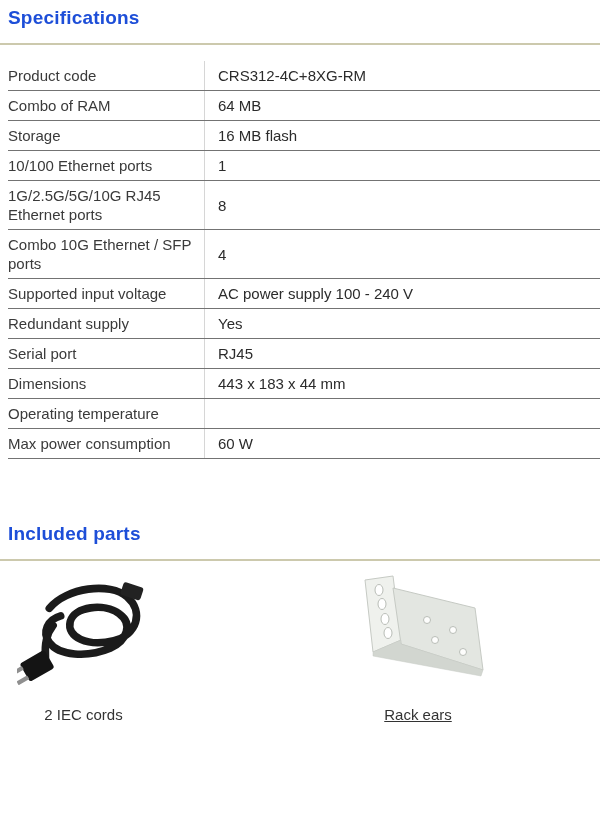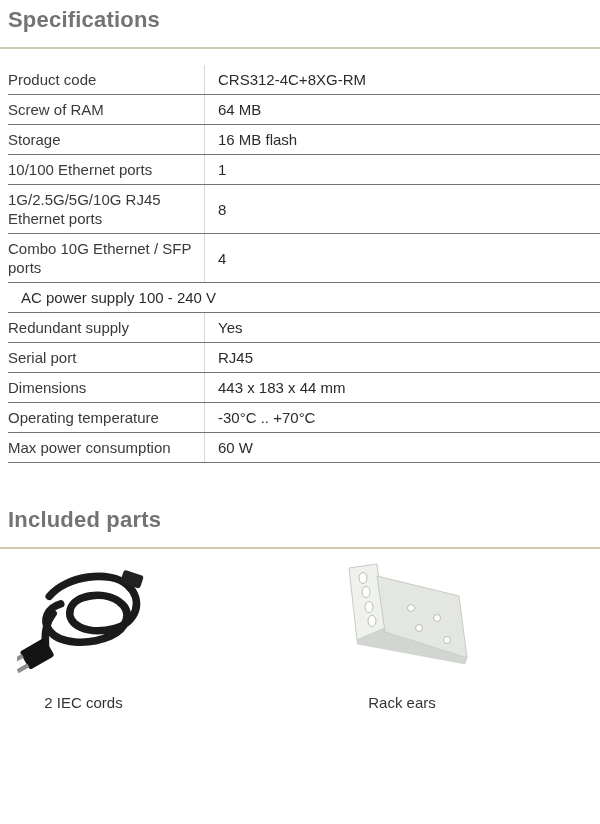--- a/index.html
+++ b/index.html
@@ -3,23 +3,23 @@
 <meta charset="utf-8">
 <style>
   * { box-sizing: border-box; margin: 0; padding: 0; }
   html, body { width: 600px; height: 824px; overflow: hidden; }
   body {
     background: #ffffff;
     font-family: "Liberation Sans", sans-serif;
     color: #333333;
   }
   .section-title {
-    font-size: 22px;
+    font-size: 19px;
     font-weight: 700;
-    color: #737373;
+    color: #1d4ed8;
     margin: 7px 0 0 8px;
     letter-spacing: 0.2px;
   }
   .section-rule {
     height: 2px;
     background: #ccc9ad;
     border: none;
     margin: 14px 0 0 0;
   }
   
@@ -46,21 +46,21 @@
   .spec-value {
     flex: 1;
     display: flex;
     align-items: center;
     padding: 5px 0 5px 13px;
     font-size: 15px;
     line-height: 19px;
     color: #2b2b2b;
   }
   
-  .included-title { margin-top: 44px; }
+  .included-title { margin-top: 64px; }
   .parts-area {
     position: relative;
     height: 190px;
     margin-top: 12px;
   }
   .part-figure {
     position: absolute;
     top: 0;
     text-align: center;
   }
@@ -71,72 +71,72 @@
     justify-content: center;
   }
   .part-caption {
     margin-top: 10px;
     font-size: 15px;
     line-height: 20px;
     color: #333333;
   }
   .fig-1 { left: 0px;   width: 150px; padding-left: 17px; }
   .fig-2 { left: 170px; width: 150px; }
-  .fig-3 { left: 322px; width: 160px; }
+  .fig-3 { left: 338px; width: 160px; text-decoration: underline; }
   svg { display: block; }
 </style>
 </head>
 <body>
 
 <h2 class="section-title">Specifications</h2>
 <hr class="section-rule">
 
 <div class="spec-table">
   <div class="spec-row">
     <div class="spec-label">Product code</div>
     <div class="spec-value">CRS312-4C+8XG-RM</div>
   </div>
   <div class="spec-row">
-    <div class="spec-label">Screw of RAM</div>
+    <div class="spec-label">Combo of RAM</div>
     <div class="spec-value">64 MB</div>
   </div>
   <div class="spec-row">
     <div class="spec-label">Storage</div>
     <div class="spec-value">16 MB flash</div>
   </div>
   <div class="spec-row">
     <div class="spec-label">10/100 Ethernet ports</div>
     <div class="spec-value">1</div>
   </div>
   <div class="spec-row">
     <div class="spec-label">1G/2.5G/5G/10G RJ45 Ethernet ports</div>
     <div class="spec-value">8</div>
   </div>
   <div class="spec-row">
     <div class="spec-label">Combo 10G Ethernet / SFP ports</div>
     <div class="spec-value">4</div>
   </div>
   <div class="spec-row">
+    <div class="spec-label">Supported input voltage</div>
     <div class="spec-value">AC power supply 100 - 240 V</div>
   </div>
   <div class="spec-row">
     <div class="spec-label">Redundant supply</div>
     <div class="spec-value">Yes</div>
   </div>
   <div class="spec-row">
     <div class="spec-label">Serial port</div>
     <div class="spec-value">RJ45</div>
   </div>
   <div class="spec-row">
     <div class="spec-label">Dimensions</div>
     <div class="spec-value">443 x 183 x 44 mm</div>
   </div>
   <div class="spec-row">
     <div class="spec-label">Operating temperature</div>
-    <div class="spec-value">-30°C .. +70°C</div>
   </div>
   <div class="spec-row">
     <div class="spec-label">Max power consumption</div>
     <div class="spec-value">60 W</div>
   </div>
 </div>
 
 <h2 class="section-title included-title">Included parts</h2>
 <hr class="section-rule">
 

